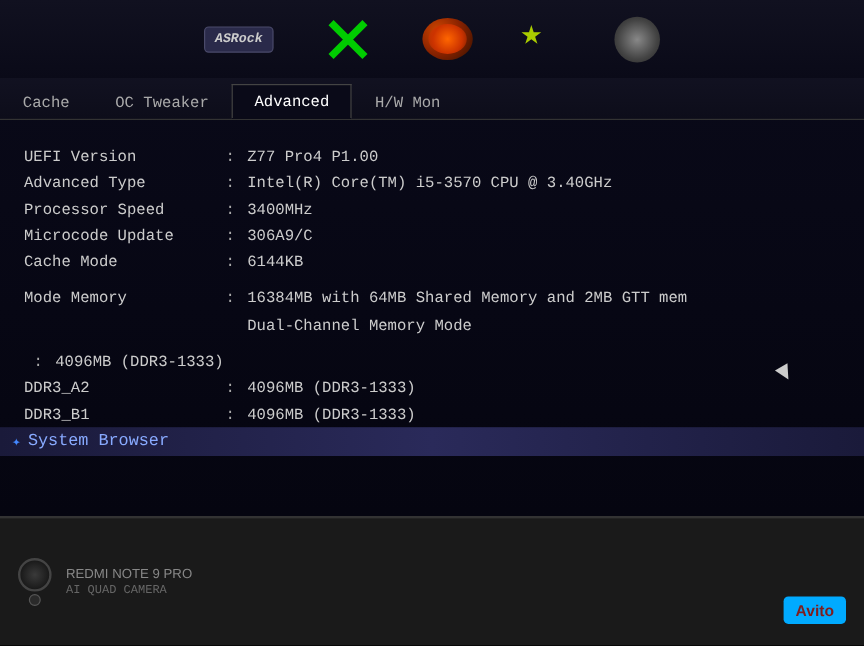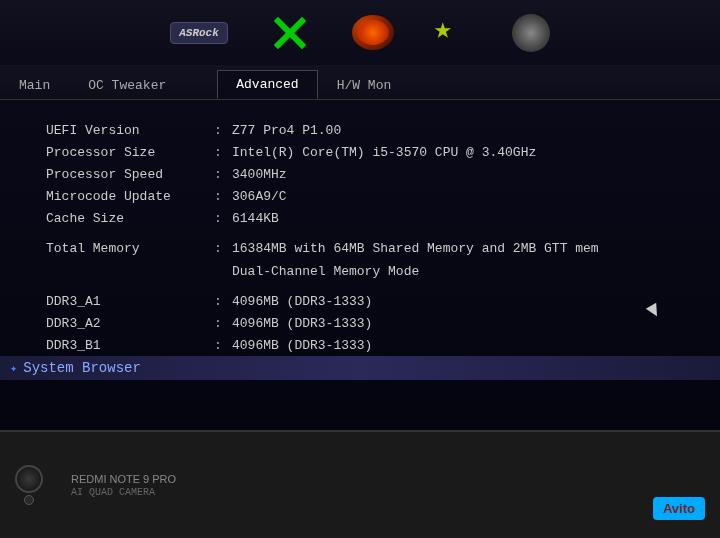--- a/index.html
+++ b/index.html
@@ -103,26 +103,25 @@
       border-right: 1px solid transparent;
       background: transparent;
       white-space: nowrap;
     }
 
     .nav-tab.active {
       color: #fff;
       background: #0a0a18;
       border-color: #444;
       border-bottom: 1px solid #0a0a18;
-      margin-left: 32px;
     }
 
     
     .bios-content {
-      padding: 20px 46px;
+      padding: 20px 20px;
       color: #ccc;
       font-size: 13px;
       line-height: 1.7;
     }
 
     .bios-row {
       display: flex;
       gap: 0;
       align-items: baseline;
     }
@@ -176,21 +175,21 @@
     .phone-bottom {
       position: absolute;
       bottom: 0;
       left: 0;
       right: 0;
       height: 108px;
       background: #1a1a1a;
       display: flex;
       align-items: center;
       padding: 8px 15px;
-      gap: 28px;
+      gap: 12px;
       border-top: 2px solid #333;
     }
 
     .phone-camera-block {
       display: flex;
       flex-direction: column;
       align-items: center;
       gap: 2px;
     }
 
@@ -316,77 +315,76 @@
       <div class="logo-icon">
         <div class="icon-shape-star">★</div>
       </div>
 
       <div class="logo-icon">
         <div class="icon-shape-circle"></div>
       </div>
     </div>
 
     <div class="nav-tabs">
-      <div class="nav-tab">Main</div>
+      <div class="nav-tab">Cache</div>
       <div class="nav-tab">OC Tweaker</div>
       <div class="nav-tab active">Advanced</div>
       <div class="nav-tab">H/W Mon</div>
     </div>
   </div>
 
   <div class="bios-content">
 
     <div class="bios-row">
       <span class="bios-label">UEFI Version</span>
       <span class="bios-sep">:</span>
       <span class="bios-value">Z77 Pro4 P1.00</span>
     </div>
 
     <div class="bios-row">
-      <span class="bios-label">Processor Size</span>
+      <span class="bios-label">Advanced Type</span>
       <span class="bios-sep">:</span>
       <span class="bios-value">Intel(R) Core(TM) i5-3570 CPU @ 3.40GHz</span>
     </div>
 
     <div class="bios-row">
       <span class="bios-label">Processor Speed</span>
       <span class="bios-sep">:</span>
       <span class="bios-value">3400MHz</span>
     </div>
 
     <div class="bios-row">
       <span class="bios-label">Microcode Update</span>
       <span class="bios-sep">:</span>
       <span class="bios-value">306A9/C</span>
     </div>
 
     <div class="bios-row">
-      <span class="bios-label">Cache Size</span>
+      <span class="bios-label">Cache Mode</span>
       <span class="bios-sep">:</span>
       <span class="bios-value">6144KB</span>
     </div>
 
     <div class="bios-row-spacer"></div>
 
     <div class="bios-row">
-      <span class="bios-label">Total Memory</span>
+      <span class="bios-label">Mode Memory</span>
       <span class="bios-sep">:</span>
       <span class="bios-value">16384MB with 64MB Shared Memory and 2MB GTT mem</span>
     </div>
 
     <div class="bios-row">
       <span class="bios-label"></span>
       <span class="bios-sep"></span>
       <span class="bios-value">Dual-Channel Memory Mode</span>
     </div>
 
     <div class="bios-row-spacer"></div>
 
     <div class="bios-row">
-      <span class="bios-label">DDR3_A1</span>
       <span class="bios-sep">:</span>
       <span class="bios-value">4096MB (DDR3-1333)</span>
     </div>
 
     <div class="bios-row">
       <span class="bios-label">DDR3_A2</span>
       <span class="bios-sep">:</span>
       <span class="bios-value">4096MB (DDR3-1333)</span>
     </div>
 

